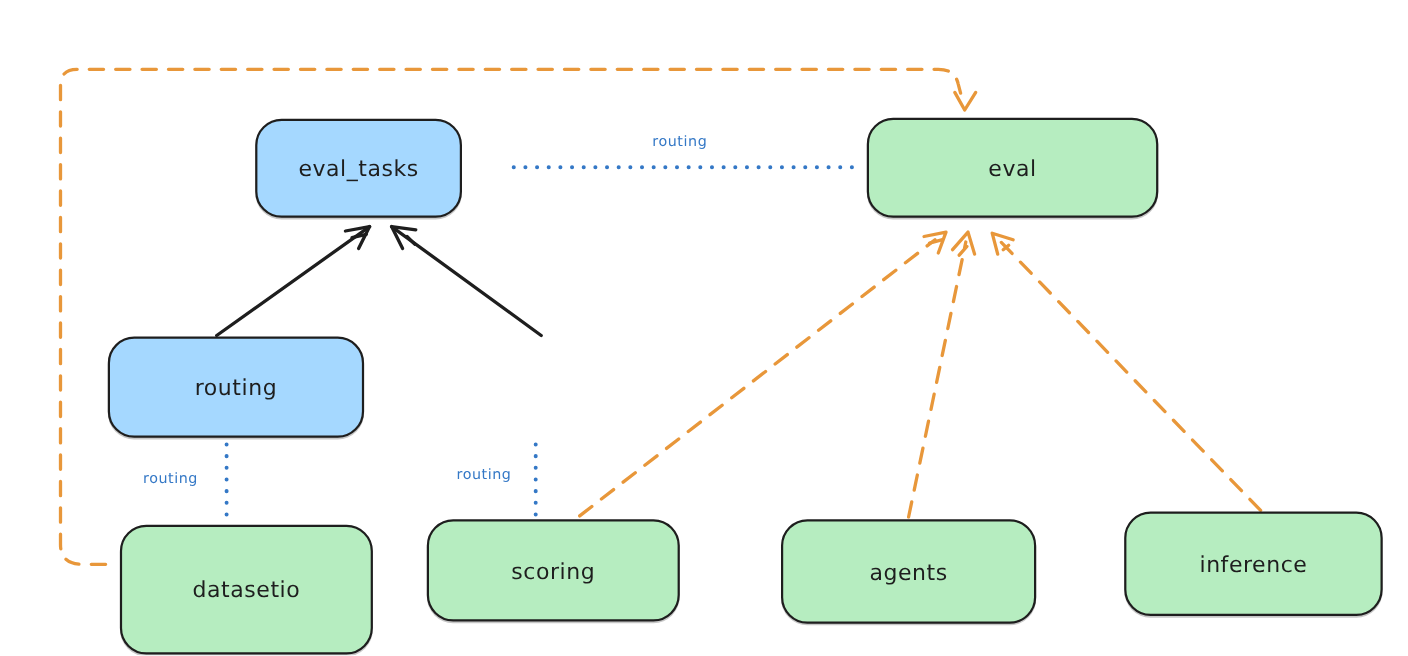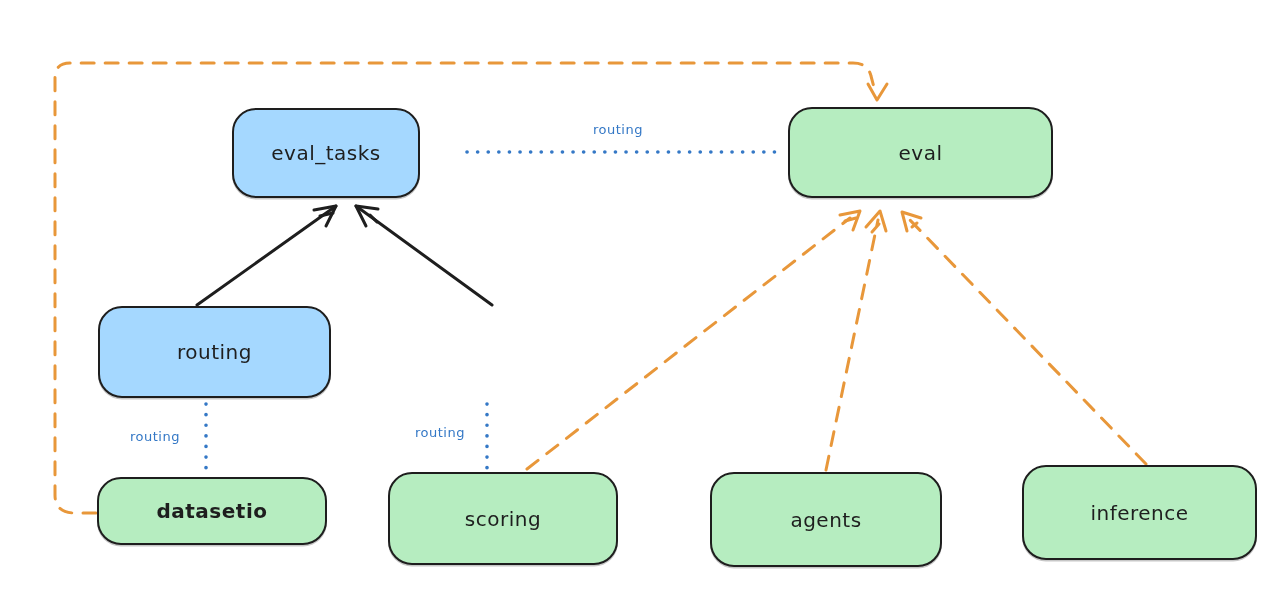--- a/index.html
+++ b/index.html
@@ -29,21 +29,21 @@
     letter-spacing:0.5px;
     box-sizing:border-box;
     box-shadow:0 1.5px 0 rgba(30,30,30,0.25);
   }
   .node.blue{background:var(--node-blue);}
   .node.green{background:var(--node-green);}
   .n-eval-tasks{left:232px;top:108px;width:188px;height:90px;}
   .n-eval{left:788px;top:107px;width:265px;height:91px;}
   .n-datasets{left:98px;top:306px;width:233px;height:92px;}
   .n-scoring-functions{left:380px;top:307px;width:230px;height:91px;}
-  .n-datasetio{left:97px;top:477px;width:230px;height:68px;font-weight:bold;}
+  .n-datasetio{left:109px;top:477px;width:230px;height:118px;}
   .n-scoring{left:388px;top:472px;width:230px;height:93px;}
   .n-agents{left:710px;top:472px;width:232px;height:95px;}
   .n-inference{left:1022px;top:465px;width:235px;height:95px;}
   .edge-label{
     position:absolute;
     transform:translate(-50%,-50%);
     font-size:13px;font-weight:normal;
     color:var(--edge-blue);
     letter-spacing:0.5px;
     white-space:nowrap;

